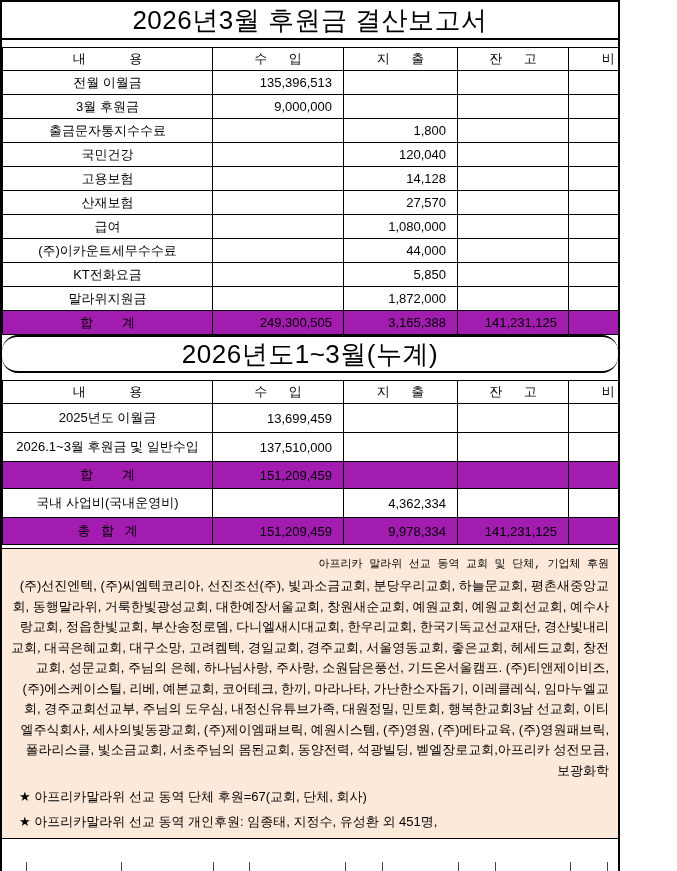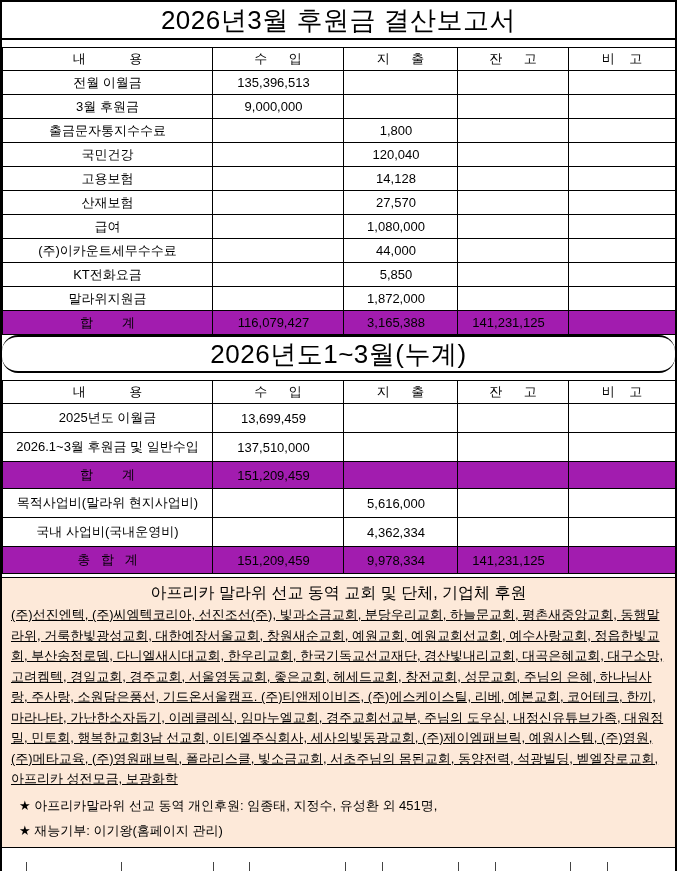--- a/index.html
+++ b/index.html
@@ -5,21 +5,21 @@
   * { box-sizing: border-box; }
   html, body { margin: 0; padding: 0; }
   body {
     width: 677px; height: 871px;
     background: #ffffff;
     font-family: "Liberation Sans", "DejaVu Sans", sans-serif;
     color: #000;
   }
   .page {
     position: relative;
-    width: 677px; height: 871px;
+    width: 620px; height: 871px;
     border-top: 2px solid #000;
     border-left: 2px solid #000;
     border-right: 2px solid #000;
     background: #fff;
     overflow: hidden;
   }
   .title-box {
     height: 38px;
     border-bottom: 2px solid #000;
     display: flex; align-items: center; justify-content: center;
@@ -31,34 +31,34 @@
 
   table.report { border-collapse: collapse; table-layout: fixed; width: 673px; }
   .report th, .report td {
     border: 1px solid #000;
     font-size: 13px; font-weight: 400;
     white-space: pre; overflow: hidden;
     padding: 0 2px; height: 24px;
     text-align: center; vertical-align: middle;
   }
   .report thead th { height: 23px; text-align: center; }
-  .report td.num { text-align: center; padding-right: 11px; }
+  .report td.num { text-align: right; padding-right: 11px; }
   tr.total td { background: #a21caf; }
   table.t2 tbody td { height: 29px; }
   table.t2 tr.total td { height: 27px; }
 
   .footer-box {
     margin-top: 3px;
     background: #fde9d9;
     border-top: 1px solid #000;
     border-bottom: 1px solid #000;
     padding: 5px 9px 7px 9px;
   }
-  .footer-heading { text-align: center; font-size: 16px; line-height: 20px; margin-bottom: 2px; }
-  .footer-donors { font-size: 13px; line-height: 20.5px; text-align: left; text-decoration: underline; }
+  .footer-heading { text-align: right; font-size: 11px; line-height: 20px; margin-bottom: 2px; font-family: Liberation Mono, monospace; }
+  .footer-donors { font-size: 13px; line-height: 20.5px; text-align: right; }
   .footer-note { font-size: 13px; line-height: 19px; margin-top: 6px; padding-left: 8px; }
 
   .bottom-ticks { position: absolute; left: 0; right: 0; bottom: 0; height: 12px; }
   .tick { position: absolute; bottom: 0; width: 1px; height: 9px; background: #444; display: block; }
 </style>
 </head>
 <body>
 
 <div class="page">
 
@@ -148,21 +148,21 @@
       </tr>
       <tr>
         <td class="lbl">말라위지원금</td>
         <td class="num"></td>
         <td class="num">1,872,000</td>
         <td class="num"></td>
         <td></td>
       </tr>
       <tr class="total">
         <td class="lbl">합        계</td>
-        <td class="num">116,079,427</td>
+        <td class="num">249,300,505</td>
         <td class="num">3,165,388</td>
         <td class="num">141,231,125</td>
         <td></td>
       </tr>
     </tbody>
   </table>
 
   <div class="title-box second">2026년도1~3월(누계)</div>
   <div class="gap"></div>
 
@@ -199,48 +199,41 @@
         <td></td>
       </tr>
       <tr class="total">
         <td class="lbl">합        계</td>
         <td class="num">151,209,459</td>
         <td class="num"></td>
         <td class="num"></td>
         <td></td>
       </tr>
       <tr>
-        <td class="lbl">목적사업비(말라위 현지사업비)</td>
-        <td class="num"></td>
-        <td class="num">5,616,000</td>
-        <td class="num"></td>
-        <td></td>
-      </tr>
-      <tr>
         <td class="lbl">국내 사업비(국내운영비)</td>
         <td class="num"></td>
         <td class="num">4,362,334</td>
         <td class="num"></td>
         <td></td>
       </tr>
       <tr class="total">
         <td class="lbl">총   합   계</td>
         <td class="num">151,209,459</td>
         <td class="num">9,978,334</td>
         <td class="num">141,231,125</td>
         <td></td>
       </tr>
     </tbody>
   </table>
 
   <div class="footer-box">
     <div class="footer-heading">아프리카 말라위 선교 동역 교회 및 단체, 기업체 후원</div>
     <div class="footer-donors">(주)선진엔텍, (주)씨엠텍코리아, 선진조선(주), 빛과소금교회, 분당우리교회, 하늘문교회, 평촌새중앙교회, 동행말라위, 거룩한빛광성교회, 대한예장서울교회, 창원새순교회, 예원교회, 예원교회선교회, 예수사랑교회, 정읍한빛교회, 부산송정로뎀, 다니엘새시대교회, 한우리교회, 한국기독교선교재단, 경산빛내리교회, 대곡은혜교회, 대구소망, 고려켐텍, 경일교회, 경주교회, 서울영동교회, 좋은교회, 헤세드교회, 창전교회, 성문교회, 주님의 은혜, 하나님사랑, 주사랑,  소원담은풍선, 기드온서울캠프.  (주)티앤제이비즈, (주)에스케이스틸, 리베, 예본교회, 코어테크, 한끼, 마라나타, 가난한소자돕기, 이레클레식, 임마누엘교회, 경주교회선교부, 주님의 도우심, 내정신유튜브가족, 대원정밀, 민토회, 행복한교회3남 선교회, 이티엘주식회사, 세사의빛동광교회, (주)제이엠패브릭, 예원시스템, (주)영원, (주)메타교육, (주)영원패브릭, 폴라리스클, 빛소금교회, 서초주님의 몸된교회, 동양전력, 석광빌딩, 벧엘장로교회,아프리카 성전모금, 보광화학</div>
+    <div class="footer-note">★ 아프리카말라위 선교 동역 단체 후원=67(교회, 단체, 회사)</div>
     <div class="footer-note">★ 아프리카말라위 선교 동역 개인후원: 임종태, 지정수, 유성환 외 451명,</div>
-    <div class="footer-note">★ 재능기부: 이기왕(홈페이지 관리)</div>
   </div>
 
   <div class="bottom-ticks">
     <span class="tick" style="left:24px"></span>
     <span class="tick" style="left:119px"></span>
     <span class="tick" style="left:211px"></span>
     <span class="tick" style="left:247px"></span>
     <span class="tick" style="left:343px"></span>
     <span class="tick" style="left:380px"></span>
     <span class="tick" style="left:456px"></span>

